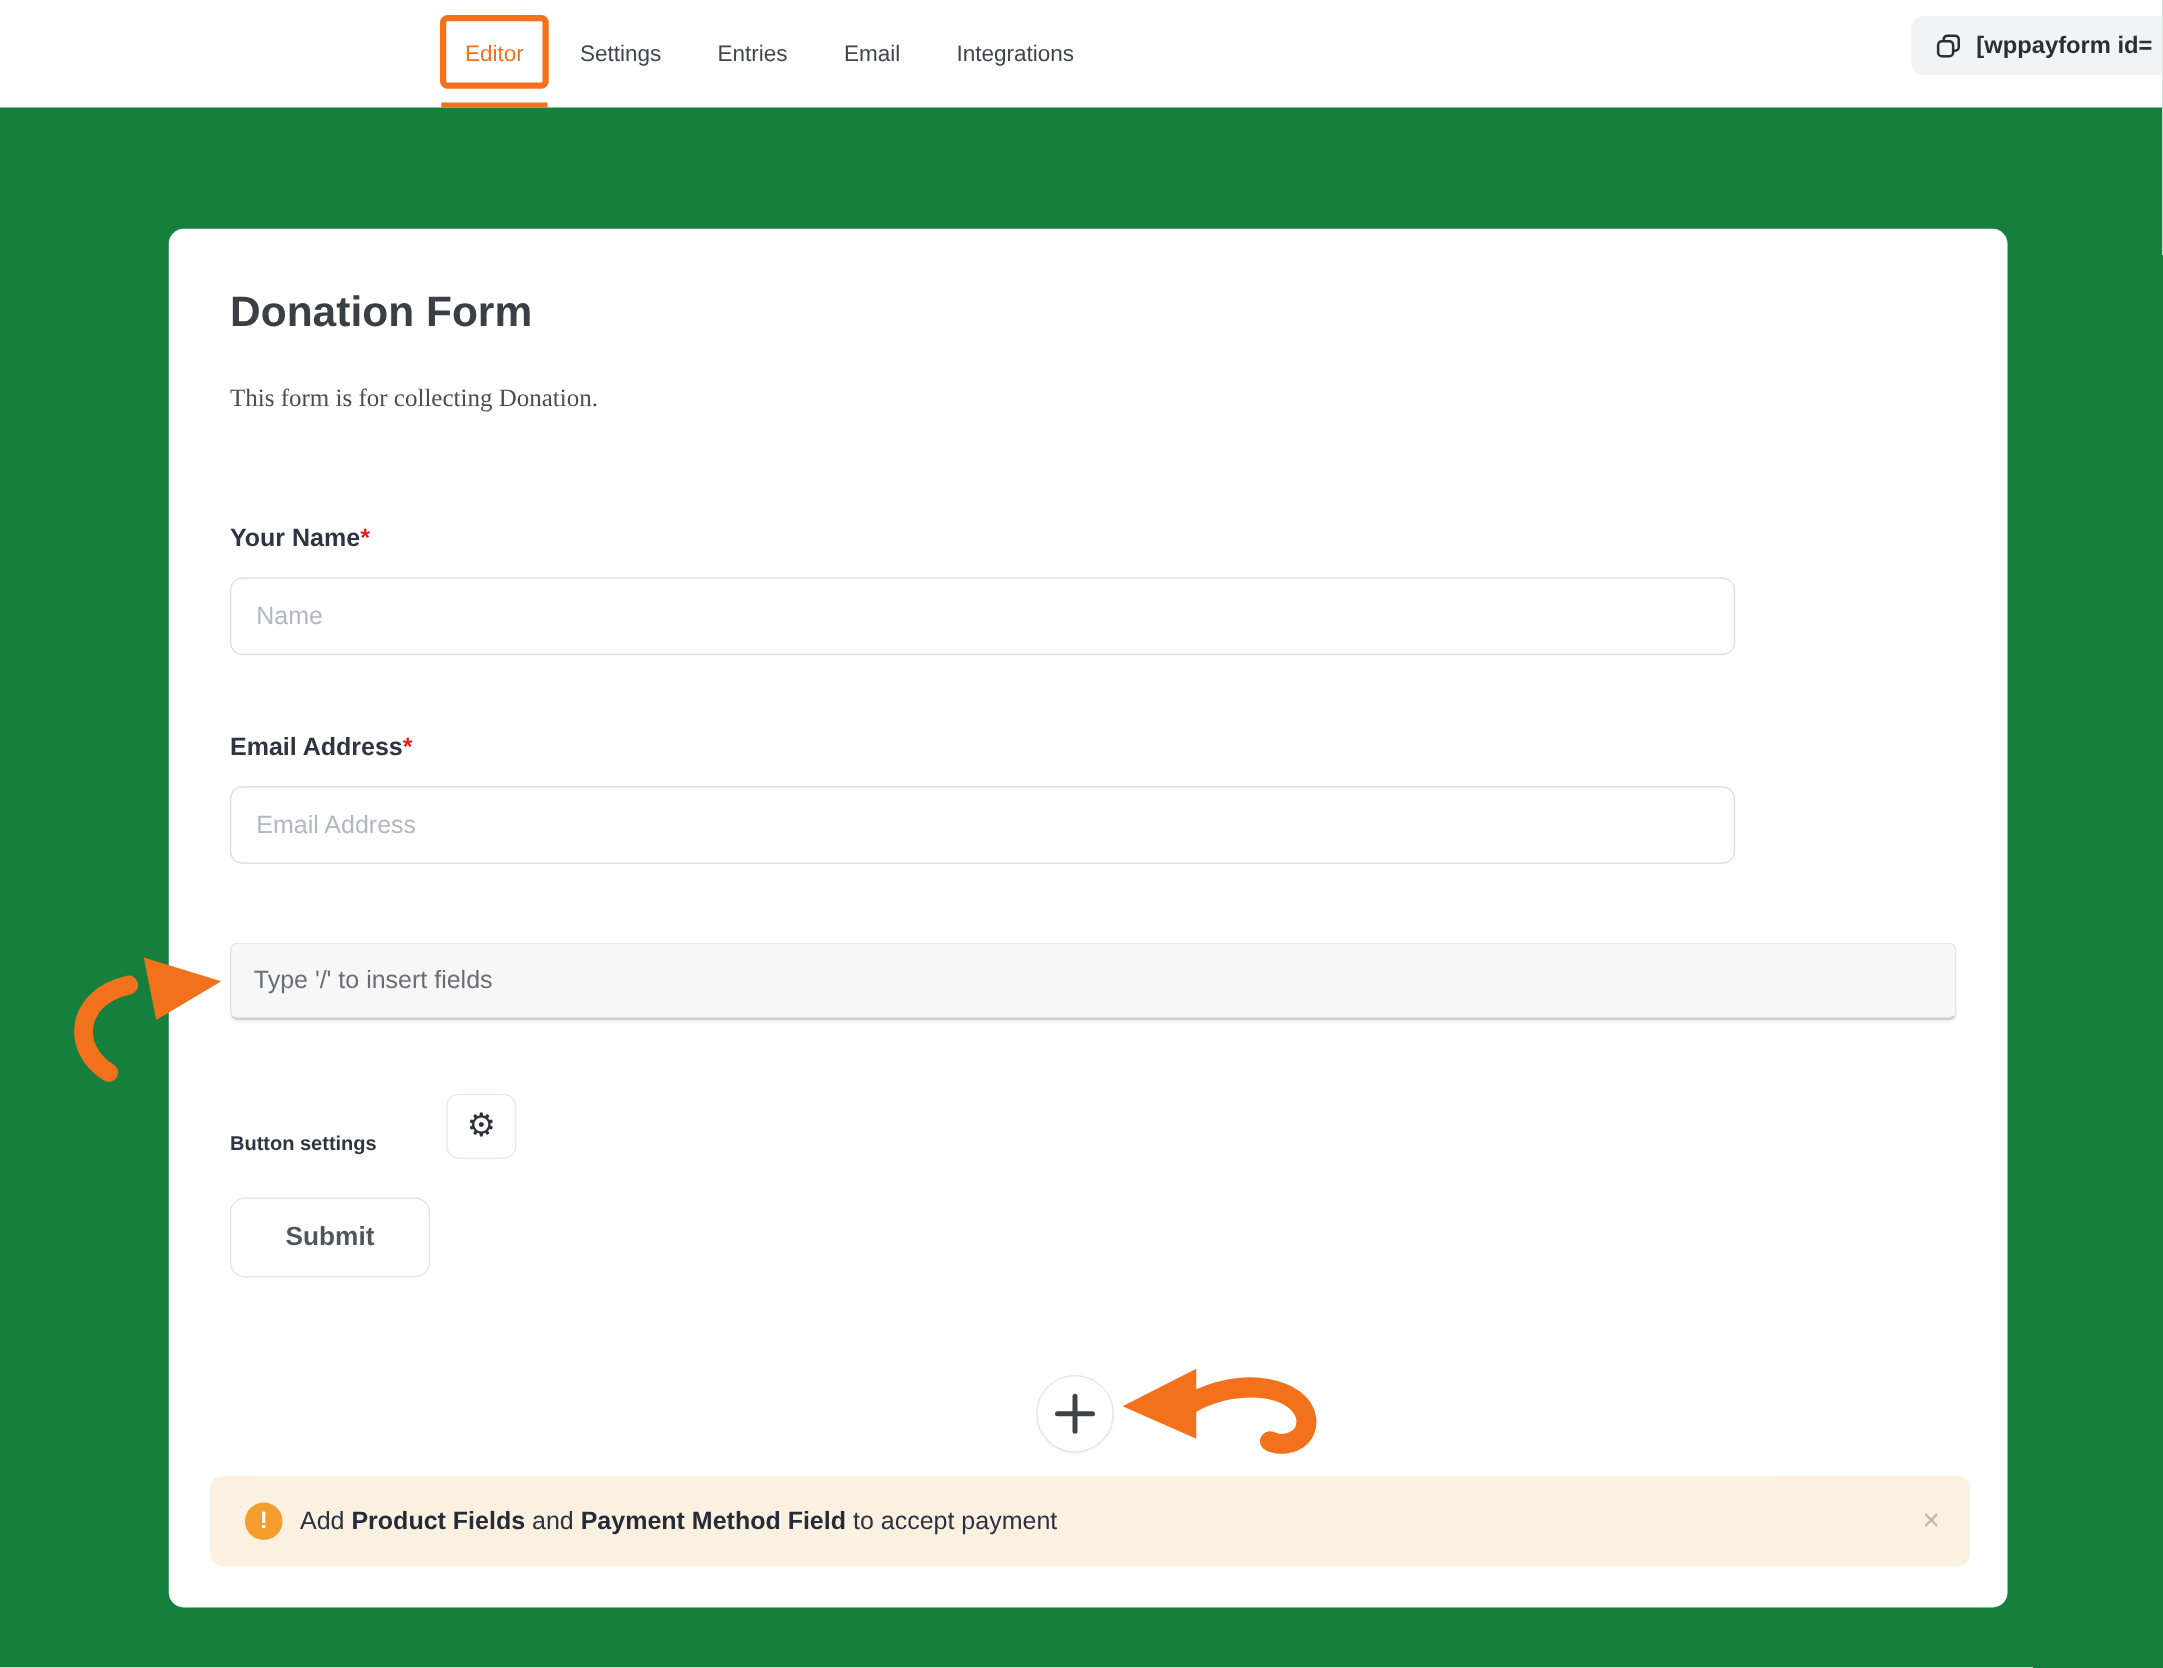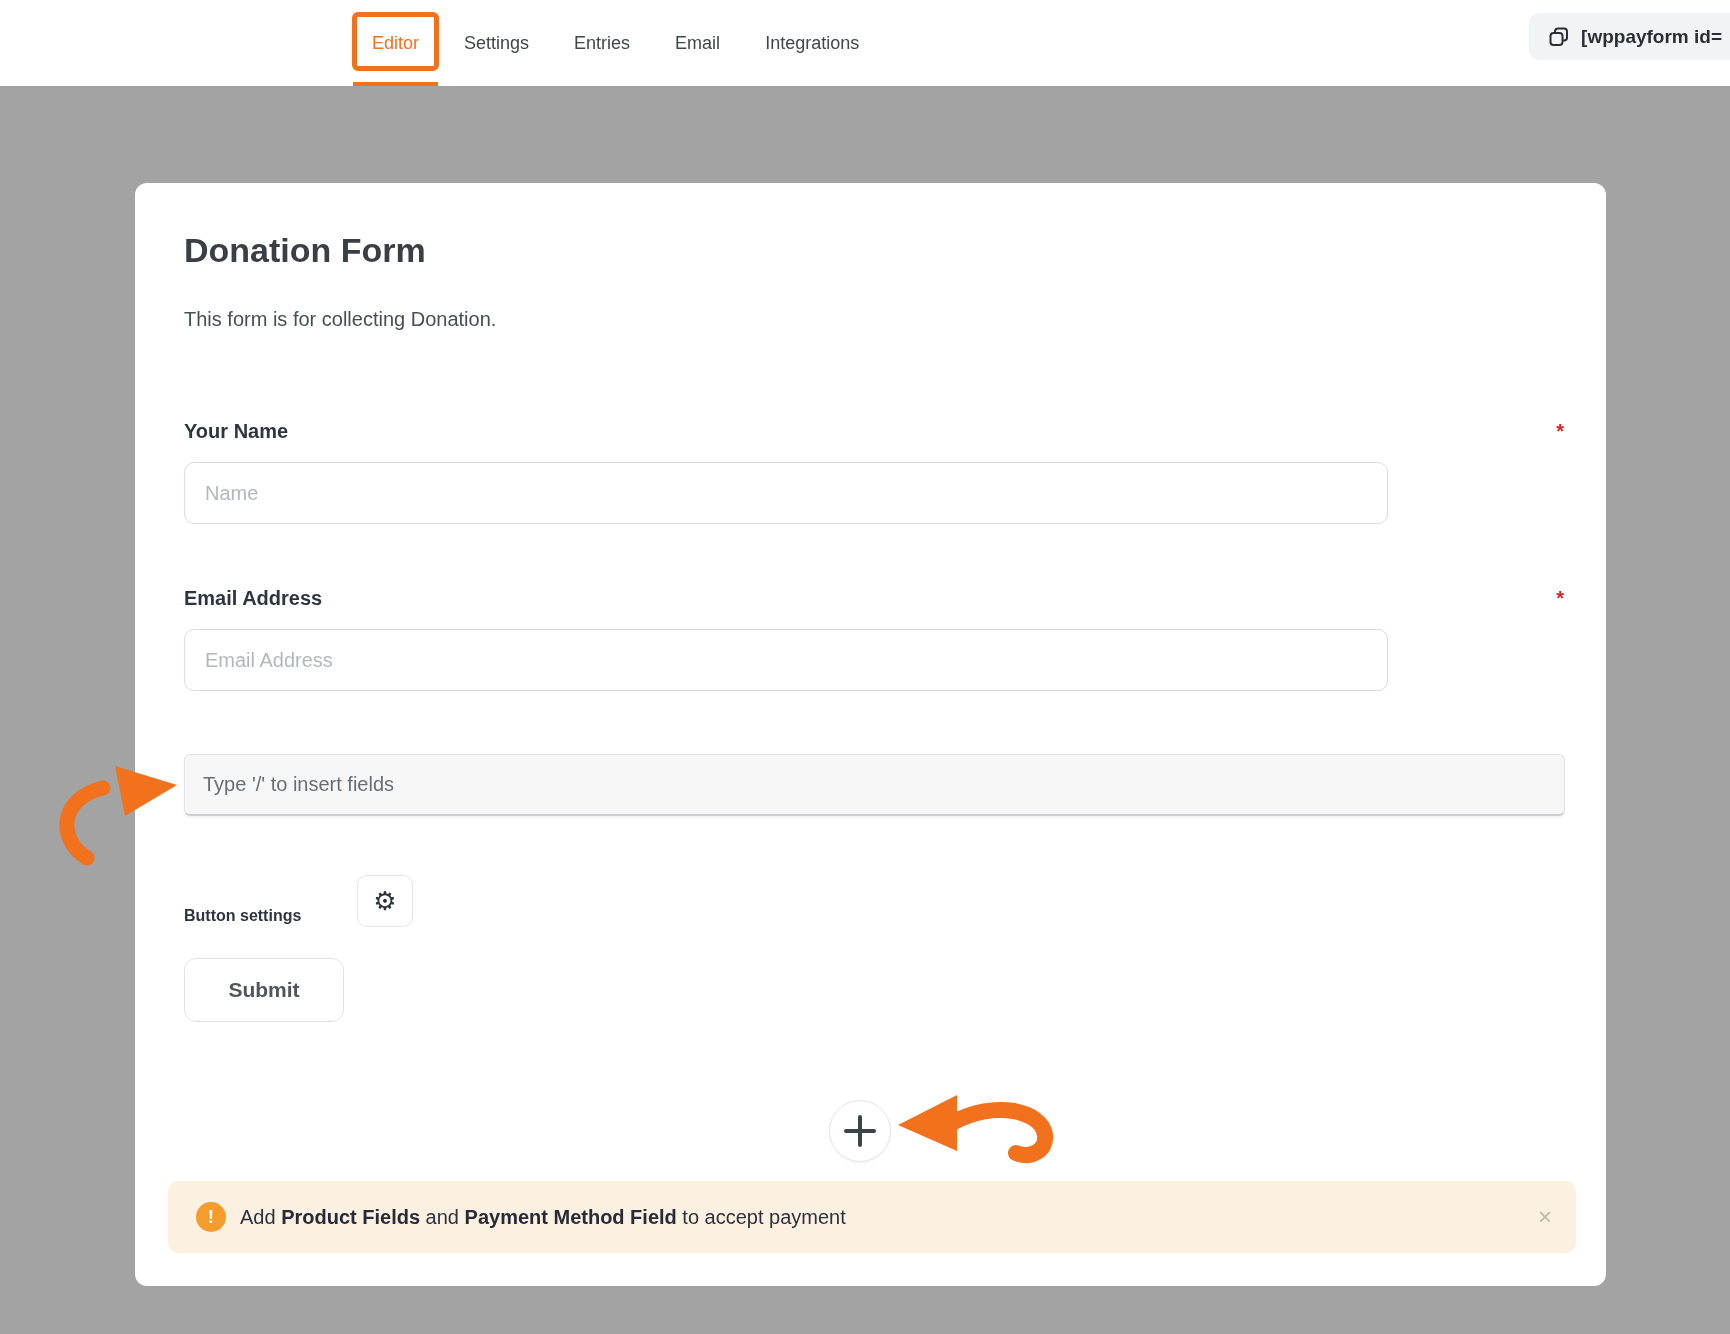--- a/index.html
+++ b/index.html
@@ -1,18 +1,18 @@
 <!DOCTYPE html>
 <html><head>
 <meta charset="utf-8">
 <style>
   * { margin:0; padding:0; box-sizing:border-box; }
   html,body { width:1730px; height:1334px; }
   body { font-family:"Liberation Sans", sans-serif; }
-  #app { position:relative; width:1730px; height:1334px; background:#a3a3a3; overflow:hidden; }
+  #app { position:relative; width:1730px; height:1334px; background:#15803d; overflow:hidden; }
 
   
   .header { position:absolute; top:0; left:0; width:1730px; height:86px; background:#FFFFFF; }
   .tabs { position:absolute; left:372px; top:0; height:86px; display:flex; gap:45px; }
   .tab { position:relative; display:flex; align-items:center; height:86px; font-size:18px;
          font-weight:500; color:#41464D; cursor:pointer; white-space:nowrap; }
   .tab.active { color:#F2711C; }
   .tab.active .underline { position:absolute; left:-19px; right:-19px; bottom:0; height:4px; background:#F2711C; }
   .annotation-box { position:absolute; left:-20px; right:-20px; top:12px; bottom:15px;
                     border:5px solid #F2711C; border-radius:6px; pointer-events:none; }
@@ -21,23 +21,23 @@
                    border-radius:10px; display:flex; align-items:center; gap:10px;
                    padding:0 26px 0 18px; font-size:19px; font-weight:600; color:#2A2F36; cursor:pointer; }
   .copy-icon { width:24px; height:24px; flex:0 0 auto; }
 
   
   .card { position:absolute; left:135px; top:183px; width:1471px; height:1103px;
           background:#FFFFFF; border-radius:12px; }
   .card .abs { position:absolute; }
 
   .form-title { left:49px; top:48px; font-size:34px; font-weight:700; color:#3A3F46;text-align:center; }
-  .form-desc  { left:49px; top:125px; font-size:20px; color:#484E57; }
+  .form-desc  { left:49px; top:125px; font-size:20px; color:#484E57;font-family:Liberation Serif, serif; }
 
-  .label-row { left:49px; width:1380px; display:flex; justify-content:space-between; align-items:center; }
+  .label-row { left:49px; width:1380px; display:flex; justify-content:flex-start; align-items:center; }
   .field-label { font-size:20px; font-weight:700; color:#2E3542; }
   .req { color:#E02020; font-size:20px; font-weight:700; }
 
   .text-input { left:49px; width:1204px; height:62px; border:1px solid #DADCE1; border-radius:10px;
                 background:#fff; font-size:20px; color:#333; padding:0 20px;
                 font-family:"Liberation Sans", sans-serif; outline:none; }
   .text-input::placeholder { color:#B2B7C0; opacity:1; }
 
   .hint-box { left:49px; top:571px; width:1381px; height:62px; background:#F7F7F8;
               border:1px solid #E2E3E7; border-bottom:2px solid #CDCFD4; border-radius:6px;

